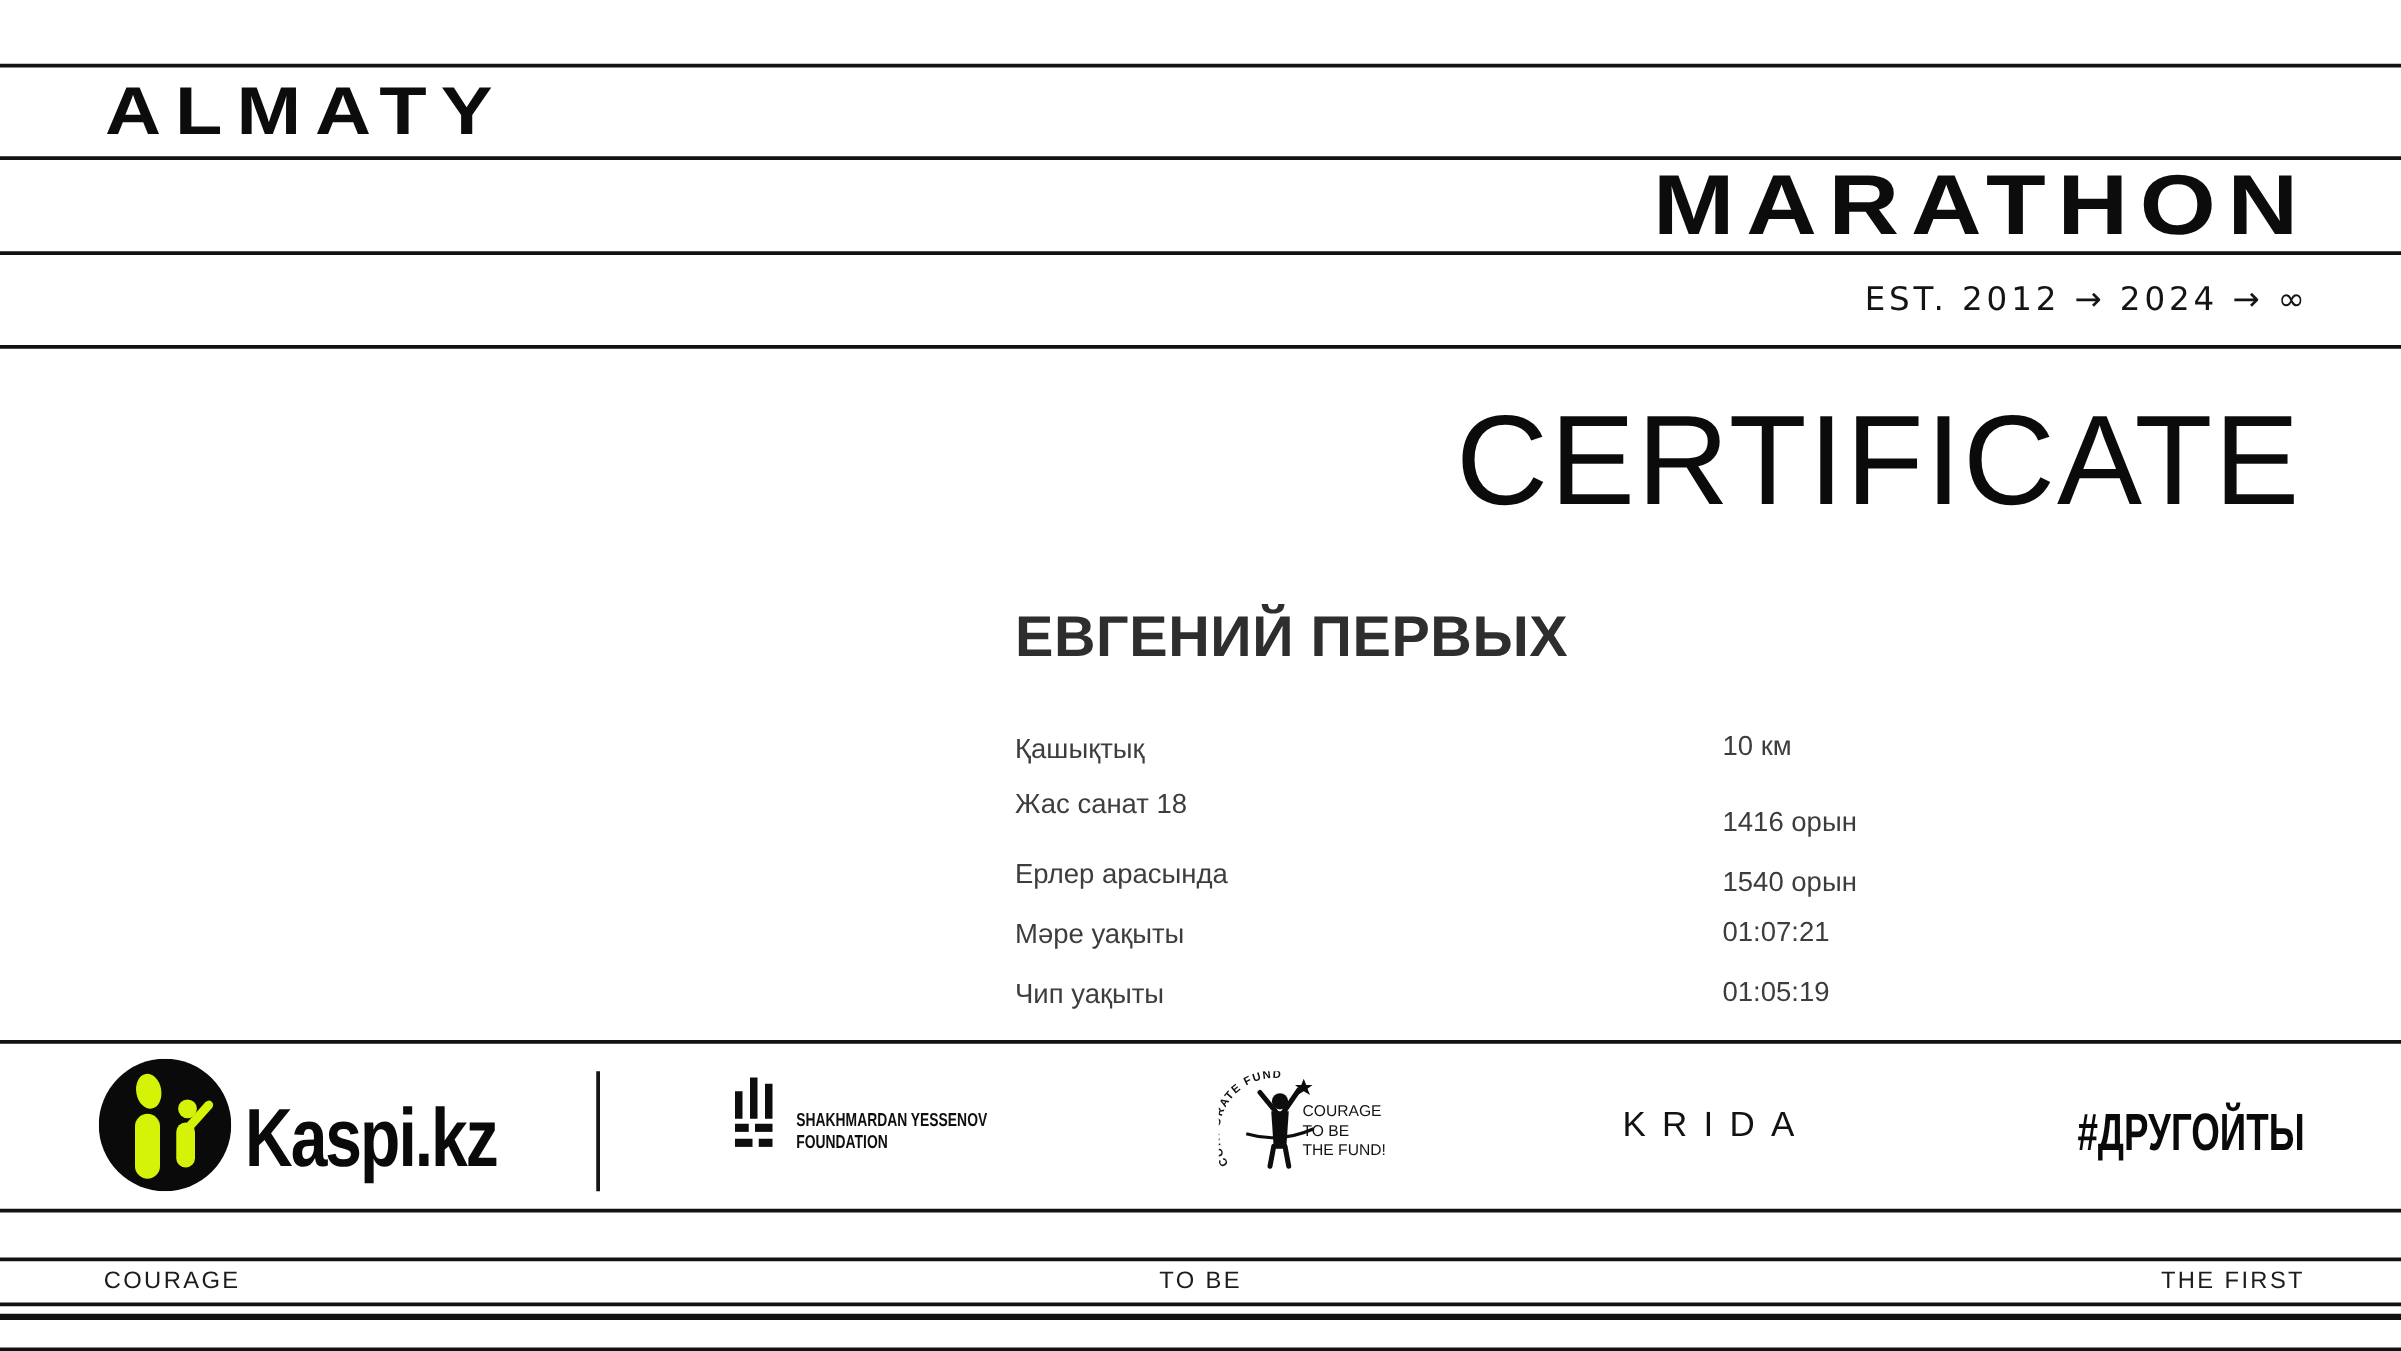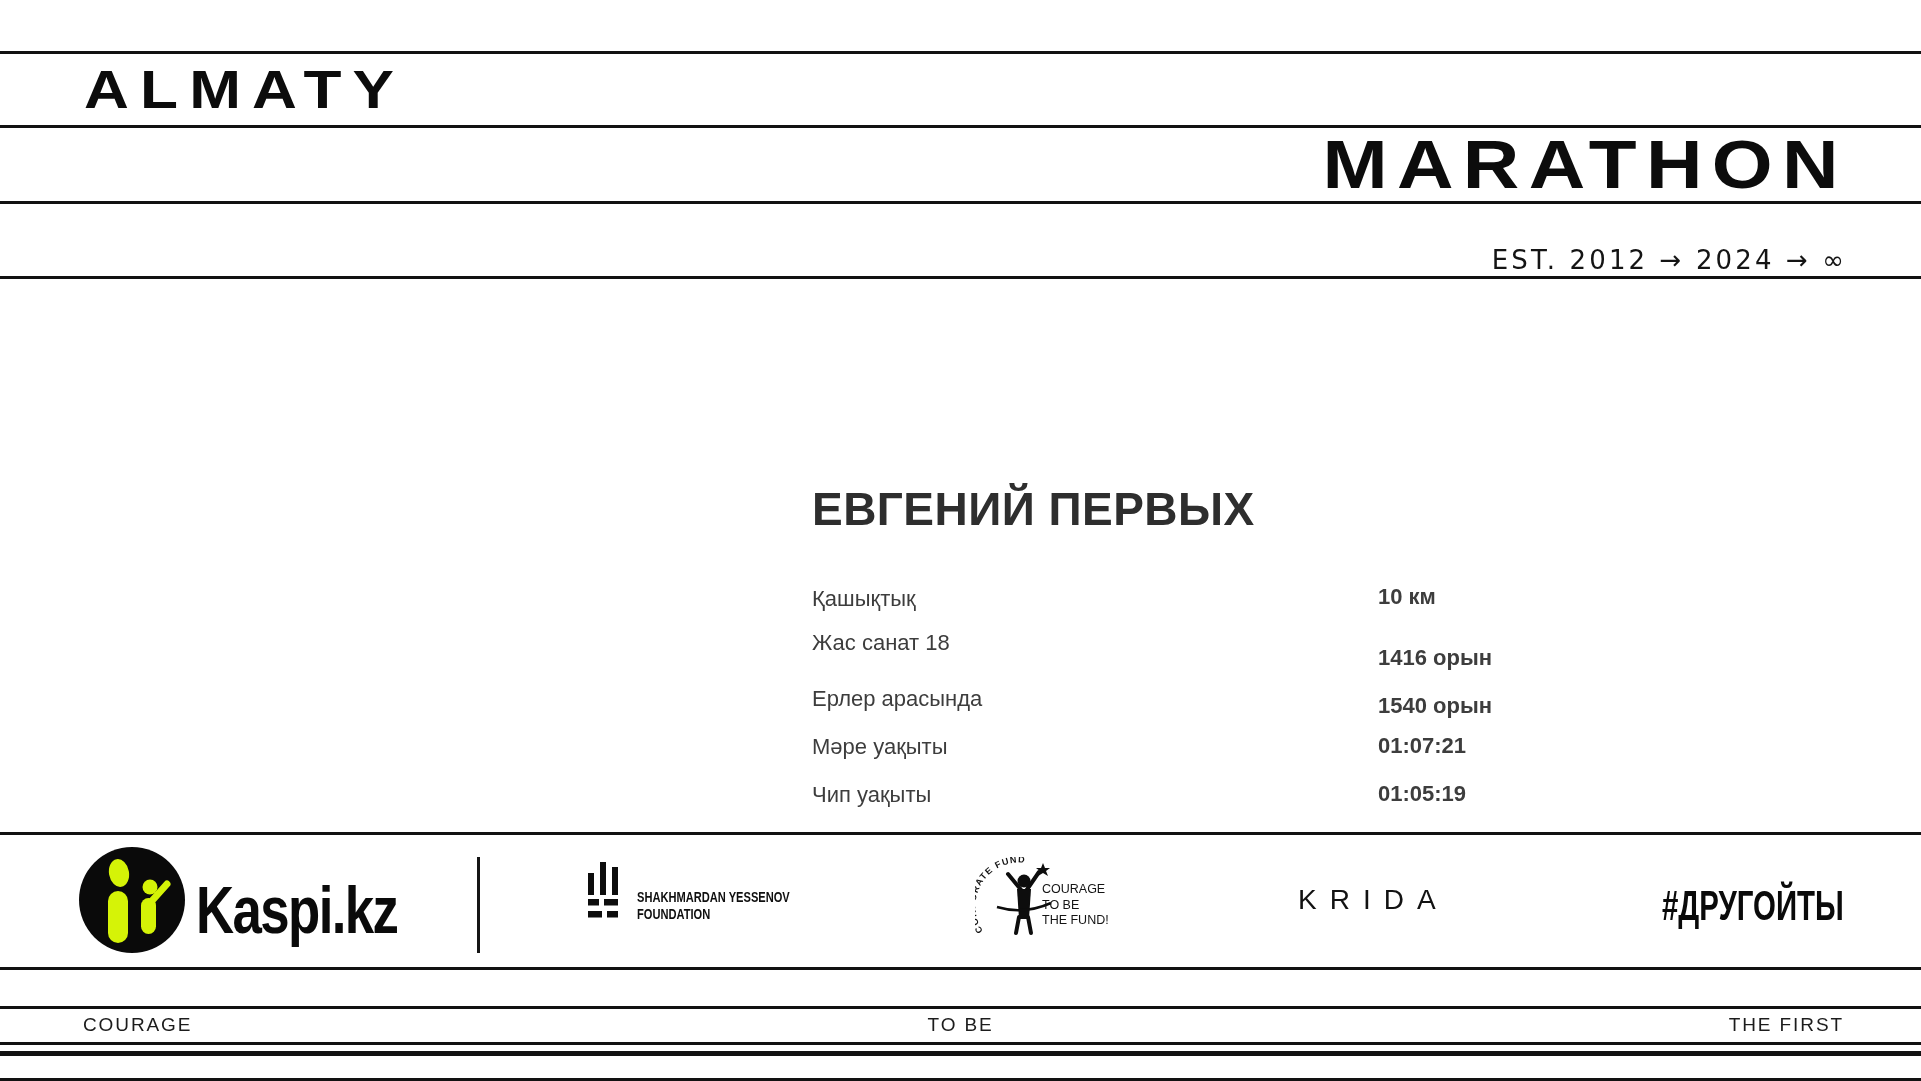--- a/index.html
+++ b/index.html
@@ -20,34 +20,34 @@
   .marathon{
     position:absolute; right:73px; top:126px; height:76px;
     display:flex; align-items:center;
     font-size:68px; font-weight:800; letter-spacing:0.12em;
     transform:scaleX(1.15); transform-origin:right center; color:#0c0c0c;
   }
   .est{
     position:absolute; right:74px; top:202px; height:75px;
     display:flex; align-items:center;
     font-family:"DejaVu Sans","Liberation Sans",sans-serif;
-    font-size:26px; font-weight:500; letter-spacing:0.12em; color:#141414;margin-top:20px;
+    font-size:26px; font-weight:500; letter-spacing:0.12em; color:#141414;
   }
   .big-title{
     position:absolute; right:80px; top:318px; height:100px;
     display:flex; align-items:center;
     font-size:102px; font-weight:400; letter-spacing:0.015em; color:#0b0b0b;
   }
   .recipient{
     position:absolute; left:812px; top:482px;
     font-size:46px; font-weight:700; letter-spacing:0.01em; color:#2e2e2e;
   }
   .fld{position:absolute; font-size:22px; line-height:30px; color:#3d3d3d; font-weight:400;}
   .fld.lab{left:812px;}
-  .fld.val{left:1378px;font-weight:bold;}
+  .fld.val{left:1378px;}
   
   .kaspi-wordmark{
     position:absolute; left:196px; top:872px;
     font-size:66px; font-weight:800; letter-spacing:-2px; color:#0a0a0a;
     transform:scaleX(0.80); transform-origin:left top;
   }
   .vdivider{position:absolute; left:477px; top:857px; width:3px; height:96px; background:#151515;}
   .yessenov-text{
     position:absolute; left:637px; top:888px;
     font-size:15px; line-height:17px; font-weight:700; color:#0f0f0f;
@@ -88,20 +88,21 @@
   <div class="rule" style="top:967px;height:3px;"></div>
   <div class="rule" style="top:1006px;height:3px;"></div>
   <div class="rule" style="top:1042px;height:3px;"></div>
   <div class="rule" style="top:1051px;height:5px;"></div>
   <div class="rule" style="top:1078px;height:3px;"></div>
 
   <div class="almaty">ALMATY</div>
   <div class="marathon">MARATHON</div>
   <div class="est">EST. 2012 → 2024 → ∞</div>
 
+  <div class="big-title">CERTIFICATE</div>
   <div class="recipient">ЕВГЕНИЙ ПЕРВЫХ</div>
 
   <div class="fld lab" style="top:584px;">Қашықтық</div>
   <div class="fld val" style="top:582px;">10 км</div>
   <div class="fld lab" style="top:628px;">Жас санат 18</div>
   <div class="fld val" style="top:643px;">1416 орын</div>
   <div class="fld lab" style="top:684px;">Ерлер арасында</div>
   <div class="fld val" style="top:691px;">1540 орын</div>
   <div class="fld lab" style="top:732px;">Мәре уақыты</div>
   <div class="fld val" style="top:731px;">01:07:21</div>

